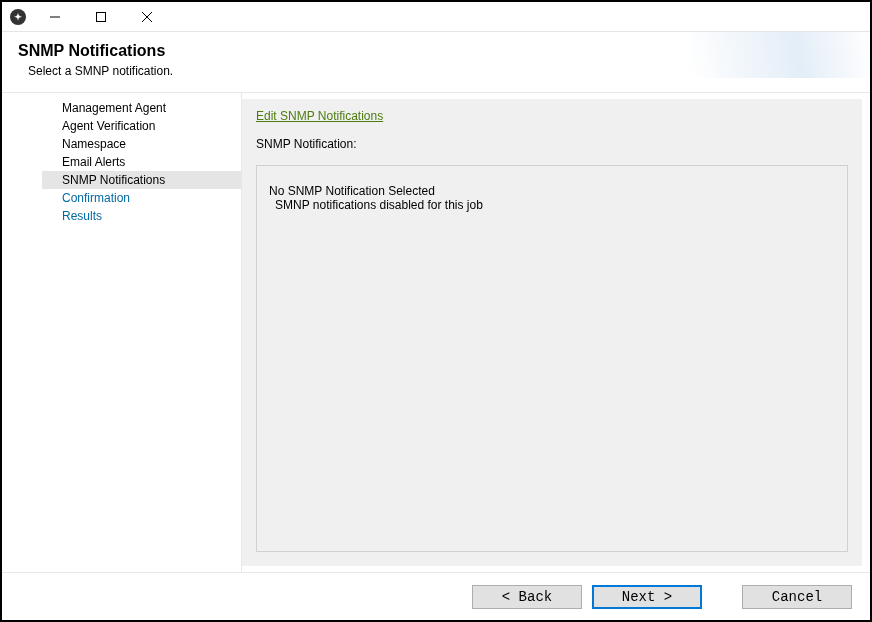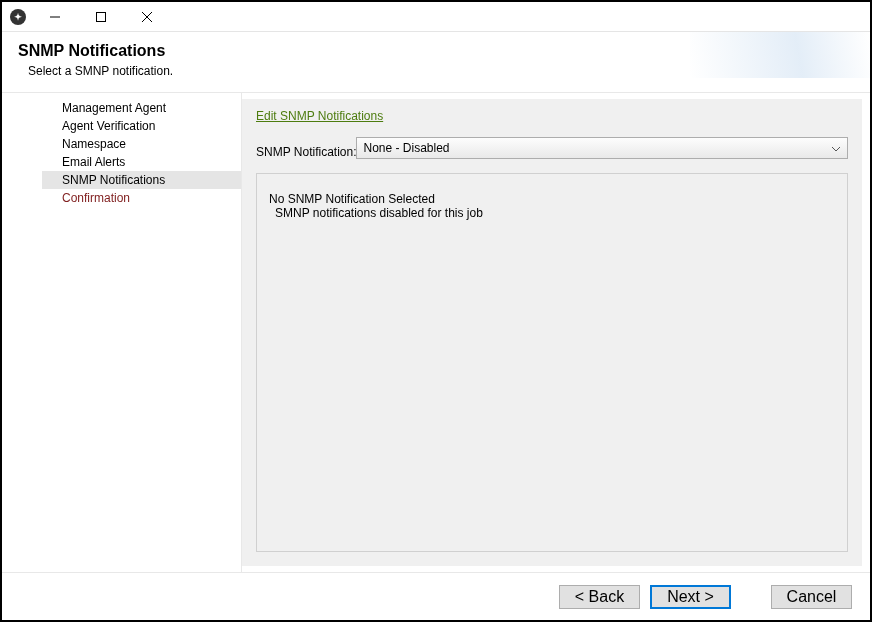--- a/index.html
+++ b/index.html
@@ -48,33 +48,33 @@
   .sidebar {
     width: 200px; padding: 6px 0;
     border-right: 1px solid #e8e8e8;
   }
   .sidebar .step {
     padding: 1px 0 1px 20px;
     cursor: default;
     line-height: 16px;
   }
   .sidebar .step.selected { background: #e5e5e5; }
-  .sidebar .step.disabled { color: #7f1d1d; }
+  .sidebar .step.disabled { color: #0369a1; }
   .sidebar .step:not(.disabled):not(.selected) { cursor: pointer; }
 
   .content {
     flex:1; padding: 10px 14px 14px 14px;
     background: #f0f0f0;
     display:flex; flex-direction:column;
     margin: 6px 8px 6px 0;
   }
   .content a.editlink {
     color: #4d7c0f; text-decoration: underline; font-size: 12px;
   }
-  .row { display:flex; align-items:flex-end; margin-top: 14px; }
+  .row { display:flex; align-items:flex-start; margin-top: 14px; gap:8px; }
   .row label { white-space: nowrap; }
   .dropdown {
     flex:1;
     height: 22px;
     border: 1px solid #adadad;
     background: linear-gradient(#fdfdfd,#e9e9e9);
     padding: 0 24px 0 6px;
     display:flex; align-items:center;
     position:relative;
   }
@@ -101,26 +101,26 @@
   .groupbox .empty-sub { margin-left: 6px; }
 
   .footer {
     height: 48px;
     display:flex; align-items:center; justify-content:flex-end;
     gap: 10px; padding: 0 18px;
     border-top: 1px solid #e8e8e8;
   }
   .footer .spacer { width: 20px; }
   .btn {
-    width: 81px; height: 24px;
+    width: 110px; height: 24px;
     background: #e1e1e1;
     border: 1px solid #adadad;
     display:flex; align-items:center; justify-content:center;
     cursor: pointer;
-    font-family: Liberation Sans, sans-serif; font-size: 16px;
+    font-family: Liberation Mono, monospace; font-size: 14px;
   }
   .btn.primary { border: 2px solid #0078d7; background:#e1e1e1; }
 </style>
 </head>
 <body>
 
 <div class="window">
 
   <div class="titlebar">
     <span class="app-icon">✦</span>
@@ -151,35 +151,28 @@
   </div>
 
   <div class="body">
     <div class="sidebar">
       <div class="step">Management Agent</div>
       <div class="step">Agent Verification</div>
       <div class="step">Namespace</div>
       <div class="step">Email Alerts</div>
       <div class="step selected">SNMP Notifications</div>
       <div class="step disabled">Confirmation</div>
+      <div class="step disabled">Results</div>
     </div>
 
     <div class="content">
       <a href="#" class="editlink">Edit SNMP Notifications</a>
 
       <div class="row">
         <label>SNMP Notification:</label>
-        <div class="dropdown">
-          <span>None - Disabled</span>
-          <span class="chev">
-            <svg viewBox="0 0 10 6">
-                <polyline points="1,1 5,5 9,1" fill="none" stroke="#555" stroke-width="1"></polyline>
-              </svg>
-          </span>
-        </div>
       </div>
 
       <div class="groupbox">
         <div class="empty-title">No SNMP Notification Selected</div>
         <div class="empty-sub">SMNP notifications disabled for this job</div>
       </div>
     </div>
   </div>
 
   <div class="footer">

